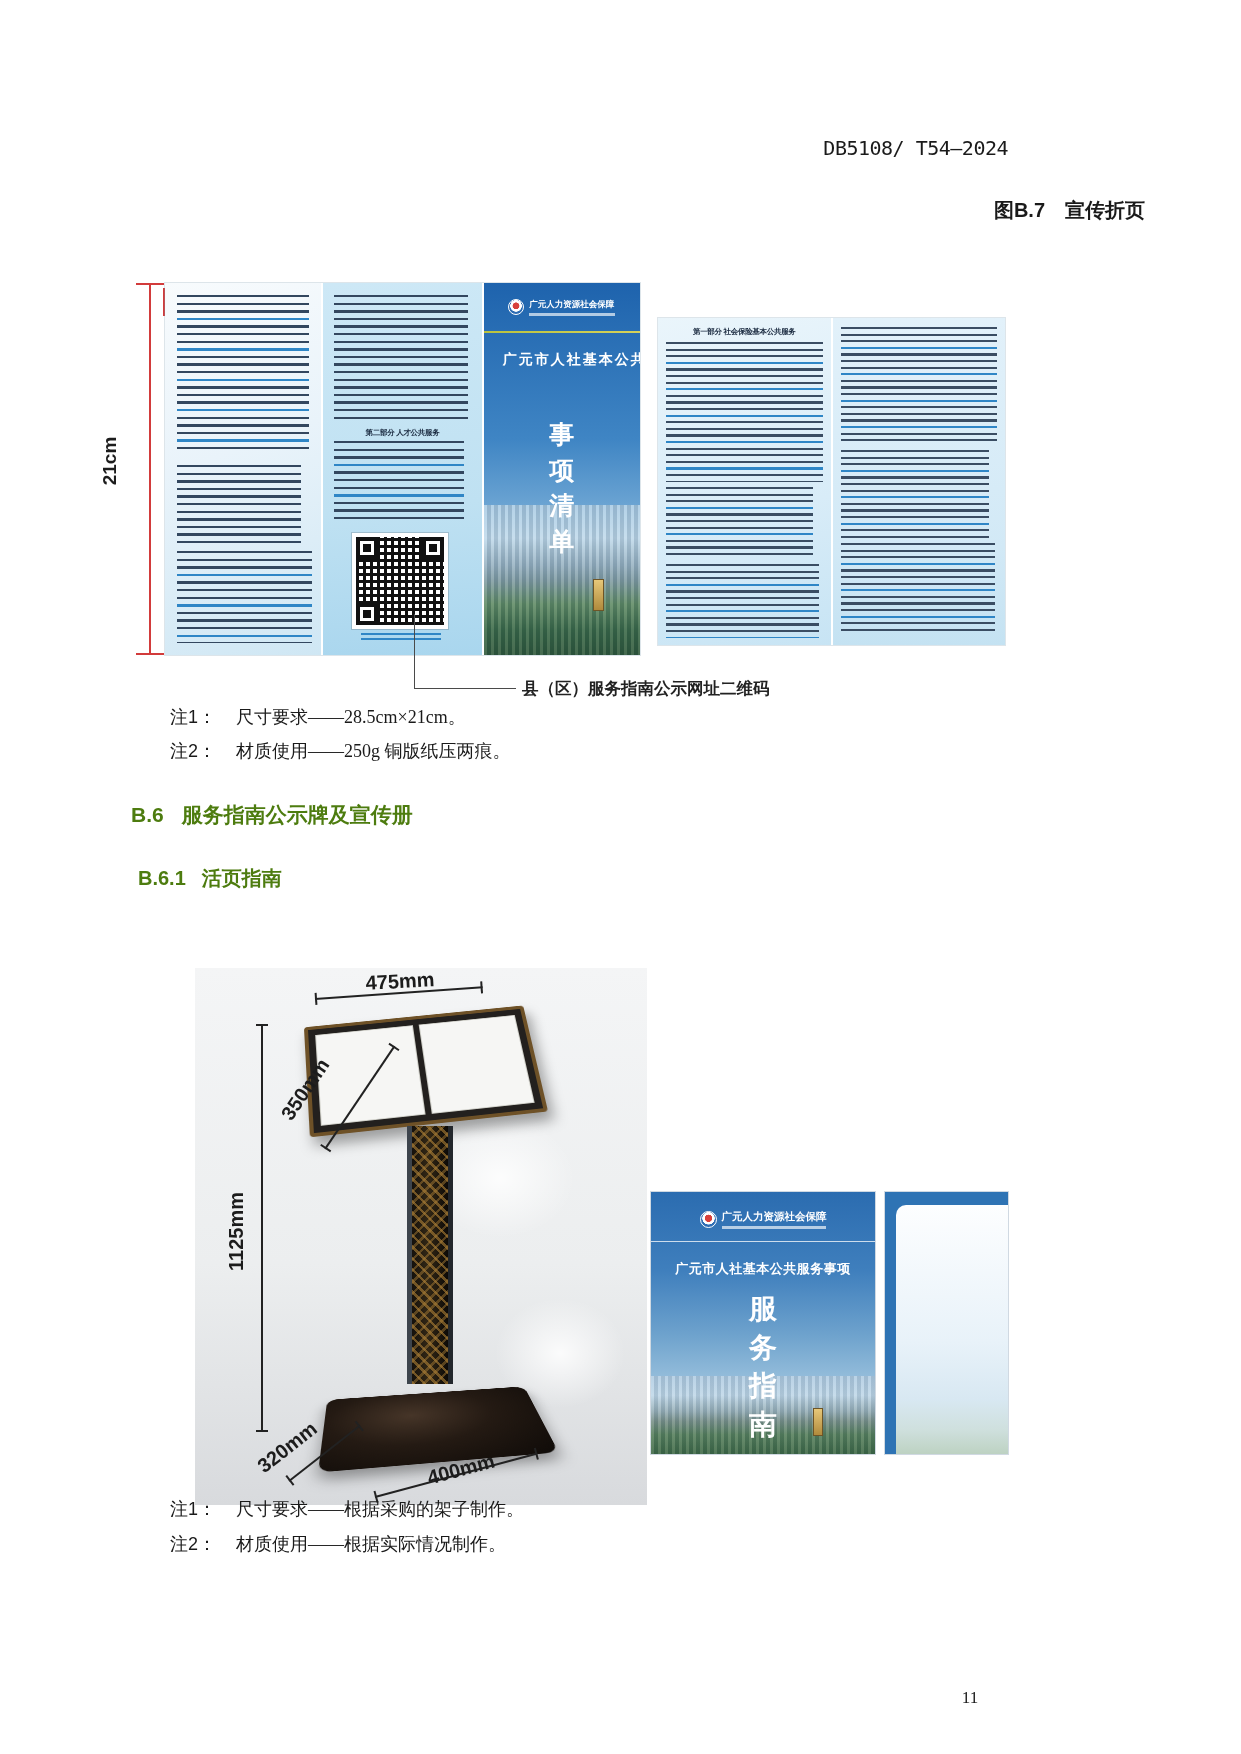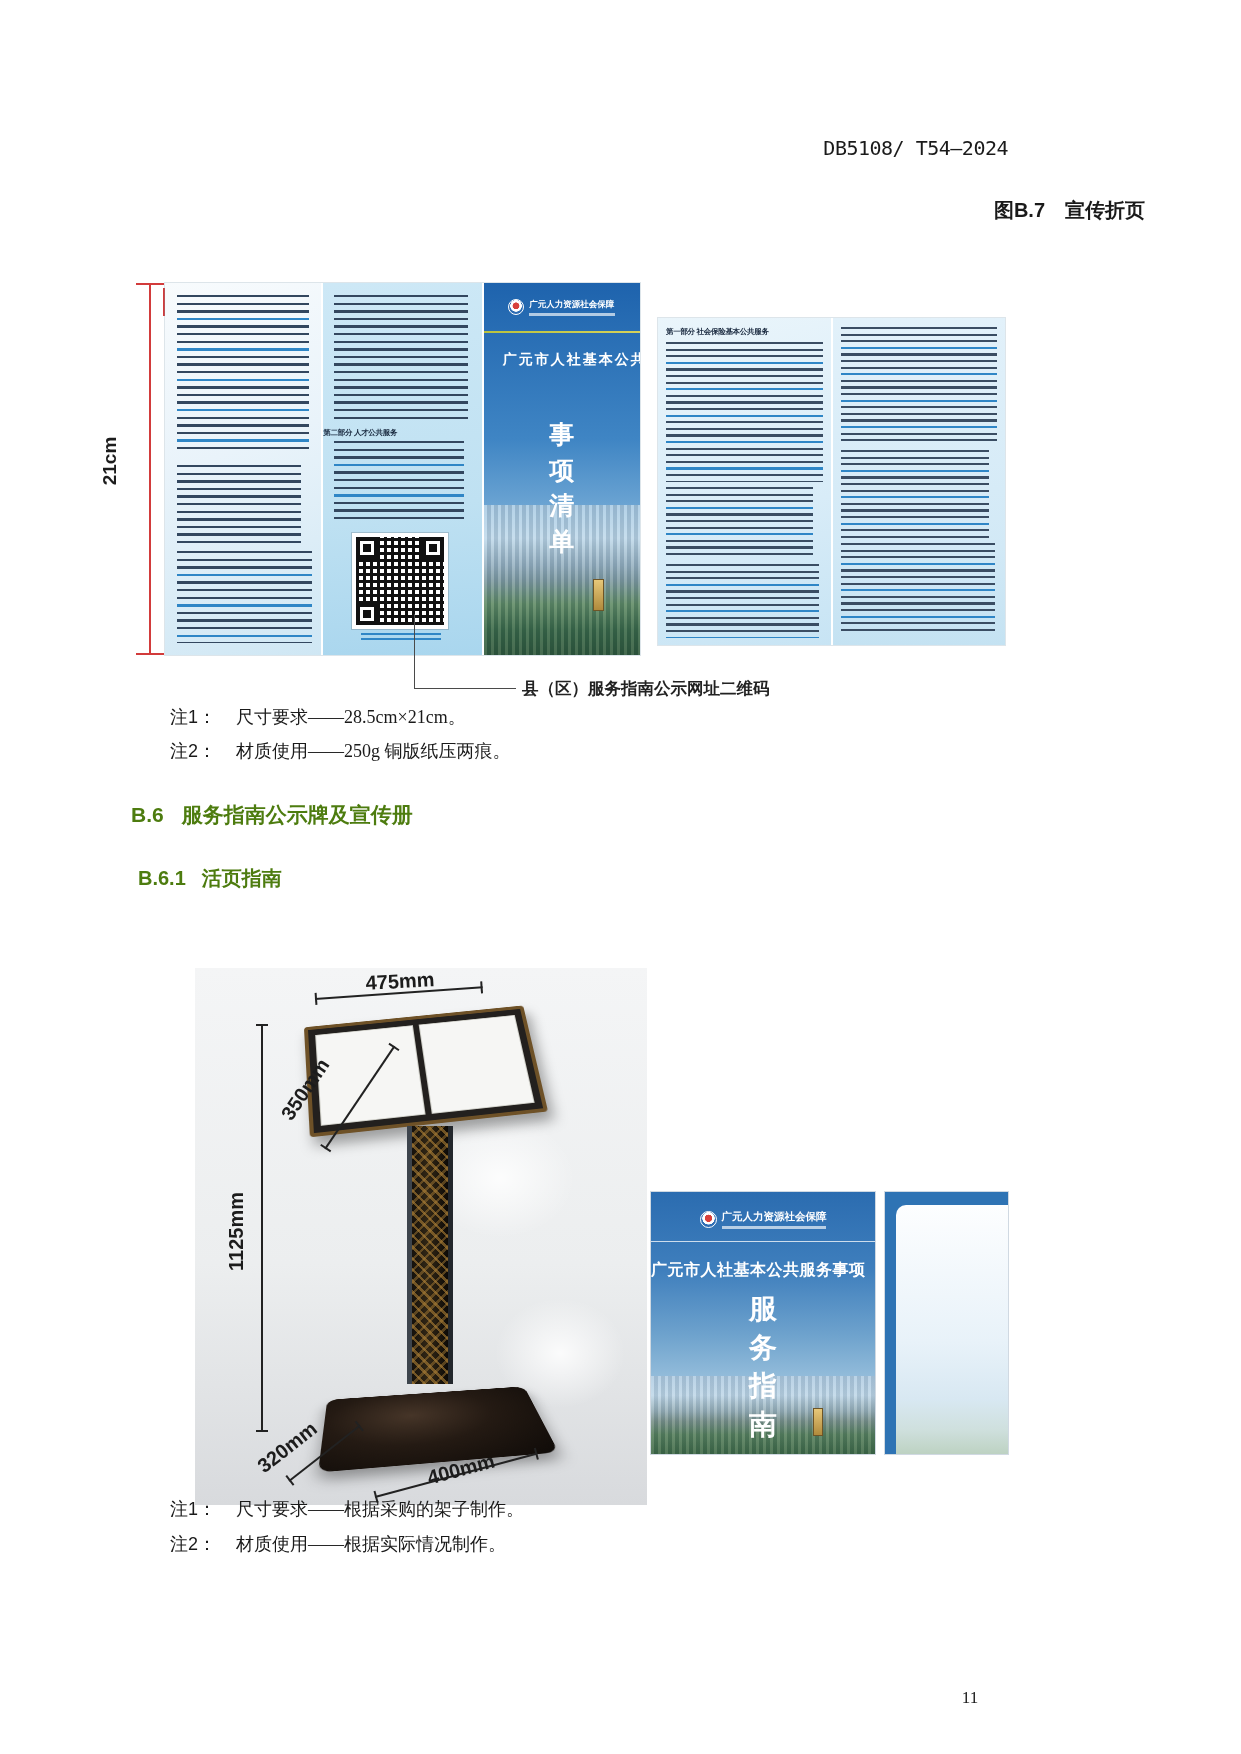--- a/index.html
+++ b/index.html
@@ -35,21 +35,21 @@
   .pg-lines{background-image:repeating-linear-gradient(180deg,#7b8694 0,#7b8694 1.6px,transparent 1.6px,transparent 4.2px);}
 
   
   .bro1{left:165px;top:283px;width:475px;height:372px;display:flex;gap:2px;background:#fff;
         box-shadow:0 0 0 1px rgba(120,150,170,.25);}
   .bp{position:relative;overflow:hidden;}
   .bpA{width:157px;background:linear-gradient(160deg,#f8fbfd 0%,#e9f3fa 45%,#cfe7f4 100%);}
   .bpB{width:159px;background:linear-gradient(175deg,#cde8f6 0%,#bfe1f2 60%,#a9d6ee 100%);}
   .bpC{width:157px;background:linear-gradient(180deg,#1e63ad 0%,#3f85c4 42%,#7fb2d9 68%,#a5c9e3 80%);}
   .mini-head{font-family:"Liberation Sans",sans-serif;font-weight:bold;font-size:7.5px;
-             color:#16263c;text-align:left;white-space:nowrap;letter-spacing:-0.3px;}
+             color:#16263c;text-align:center;white-space:nowrap;letter-spacing:-0.3px;}
   .bro2{left:658px;top:318px;width:347px;height:327px;display:flex;gap:2px;background:#fff;
         box-shadow:0 0 0 1px rgba(120,150,170,.25);}
   .bp2{position:relative;flex:1;padding:9px 8px 6px 8px;box-sizing:border-box;}
   .bp2a{background:linear-gradient(165deg,#eaf5fb 0%,#d8ecf8 60%,#c7e4f4 100%);}
   .bp2b{background:linear-gradient(180deg,#e2f1fa 0%,#d2e9f6 70%,#c4e2f2 100%);}
   .bp2c{background:linear-gradient(195deg,#e8f4fb 0%,#d5eaf7 55%,#c2e0f1 100%);}
 
   
   .logo{border-radius:50%;background:radial-gradient(circle at 50% 42%,#d8413c 0 30%,#ffffff 34% 52%,#2e6db4 56% 100%);
         border:1.5px solid #fff;box-sizing:border-box;}
@@ -240,21 +240,21 @@
     <div class="photo"></div>
     <div class="pagoda" style="right:52px;bottom:18px;width:8px;height:26px;"></div>
     <div class="org-line abs" style="left:0;top:18px;width:100%;">
       <div class="logo" style="width:17px;height:17px;"></div>
       <div>
         <div class="org-txt" style="font-size:10.5px;">广元人力资源社会保障</div>
         <div class="en-stripe" style="width:104px;margin-top:2px;"></div>
       </div>
     </div>
     <div class="abs" style="left:0;top:49px;width:100%;height:1px;background:rgba(255,255,255,.75);"></div>
-    <div class="abs" style="left:0;top:68px;width:100%;text-align:left;color:#fff;font-size:16px;
+    <div class="abs" style="left:0;top:68px;width:100%;text-align:center;color:#fff;font-size:13px;
          letter-spacing:0.5px;font-weight:bold;">广元市人社基本公共服务事项</div>
     <div class="vert-title abs" style="left:0;top:100px;width:100%;font-size:28px;line-height:1.2;gap:5px;">
         <div>服</div>
         <div>务</div>
         <div>指</div>
         <div>南</div>
       </div>
   </div>
 
   <div class="abs gcover2">

